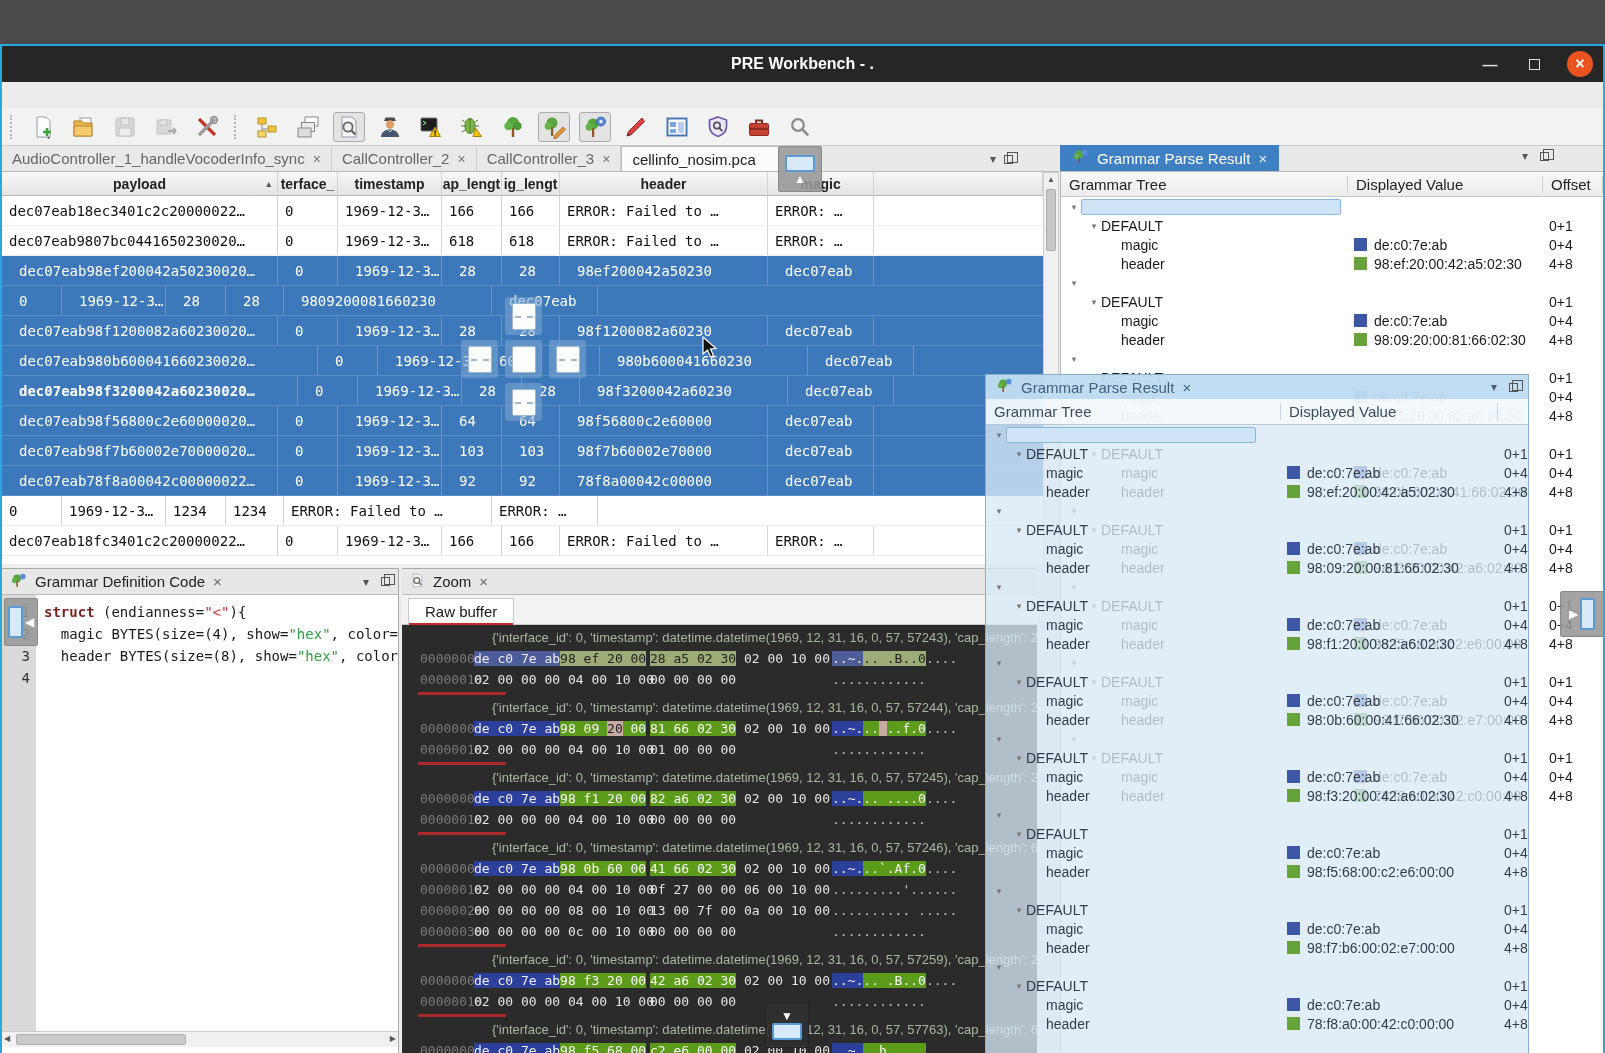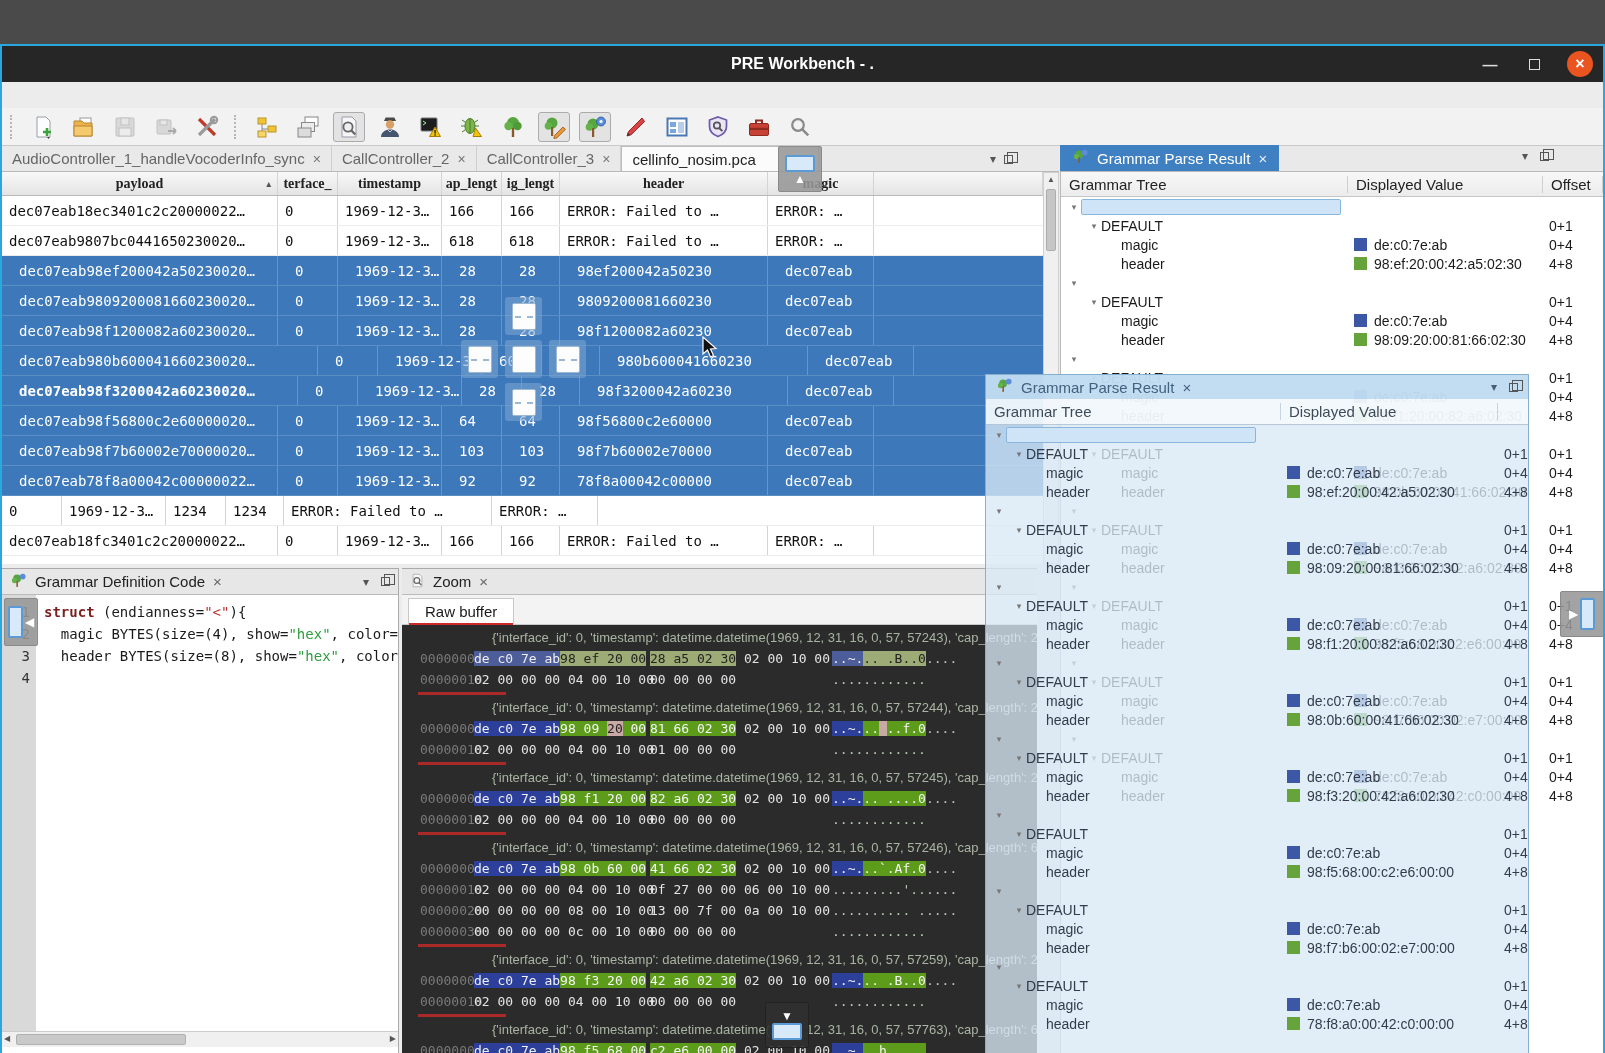--- a/index.html
+++ b/index.html
@@ -32,21 +32,21 @@
   .maintabbar{left:0;top:100px;width:1057px;height:26px;background:#e9e9e9;border-bottom:1px solid #b9b9b9;display:flex;align-items:flex-end;}
   .mtab{height:25px;display:flex;align-items:center;gap:8px;padding:0 10px;font-size:15px;color:#666;border-right:1px solid #cfcfcf;background:#e9e9e9;white-space:nowrap;}
   .mtab.active{background:#fbfbfb;color:#222;border-top:1px solid #bbb;border-left:1px solid #bbb;}
   .mtab .x{color:#777;font-size:14px;}
   .tabbar-extras{left:988px;top:102px;width:60px;height:22px;display:flex;gap:8px;align-items:center;color:#555;font-size:12px;}
   .restore-glyph{width:9px;height:9px;border:1.3px solid #555;position:relative;}
   .restore-glyph:before{content:"";position:absolute;left:2px;top:-4px;width:9px;height:9px;border:1.3px solid #555;}
 
   
   .ptable{left:0;top:126px;width:1041px;height:392px;background:#fff;overflow:hidden;}
-  .prow,.phead{display:flex;height:30px;font-family:Liberation Serif, serif;}
+  .prow,.phead{display:flex;height:30px;}
   .phead{height:24px;background:linear-gradient(#f8f8f8,#e4e4e4);border-bottom:1px solid #b9b9b9;font-size:14px;font-weight:bold;color:#222;}
   .pc{border-right:1px solid #d4d4d4;display:flex;align-items:center;padding:0 7px;overflow:hidden;white-space:nowrap;}
   .phead .pc{justify-content:center;position:relative;}
   .prow{font-family:"DejaVu Sans Mono",monospace;font-size:14px;border-bottom:1px solid #ececec;background:#fff;color:#111;}
   .prow.sel{background:#3d79ba;color:#fff;border-bottom:1px solid #5a8fc4;}
   .prow.sel .pc{border-right:1px solid #6597c8;padding-left:17px;}
   .sortarrow{position:absolute;right:6px;font-size:9px;color:#555;}
   .vscroll{left:1041px;top:126px;width:16px;height:392px;background:#f0f0f0;border:1px solid #cfcfcf;}
   .vscroll .arr{height:14px;text-align:center;font-size:8px;color:#555;line-height:14px;}
   .vscroll .thumb{margin:2px 2px;height:62px;background:#c6c6c6;border:1px solid #adadad;border-radius:2px;}
@@ -387,21 +387,20 @@
       <div class="prow sel">
         <div class="pc" style="width: 276px;">dec07eab98ef200042a50230020…</div>
         <div class="pc" style="width: 60px;">0</div>
         <div class="pc" style="width: 104px;">1969-12-3…</div>
         <div class="pc" style="width: 60px;">28</div>
         <div class="pc" style="width: 58px;">28</div>
         <div class="pc" style="width: 208px;">98ef200042a50230</div>
         <div class="pc" style="width: 106px;">dec07eab</div>
       </div>
       <div class="prow sel">
-        <div class="pc" style="width: 276px;">dec07eab9809200081660230020…</div>
         <div class="pc" style="width: 60px;">0</div>
         <div class="pc" style="width: 104px;">1969-12-3…</div>
         <div class="pc" style="width: 60px;">28</div>
         <div class="pc" style="width: 58px;">28</div>
         <div class="pc" style="width: 208px;">9809200081660230</div>
         <div class="pc" style="width: 106px;">dec07eab</div>
       </div>
       <div class="prow sel">
         <div class="pc" style="width: 276px;">dec07eab98f1200082a60230020…</div>
         <div class="pc" style="width: 60px;">0</div>

